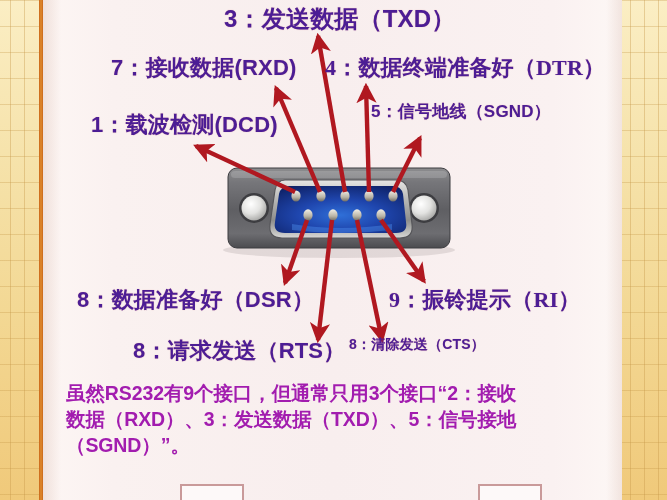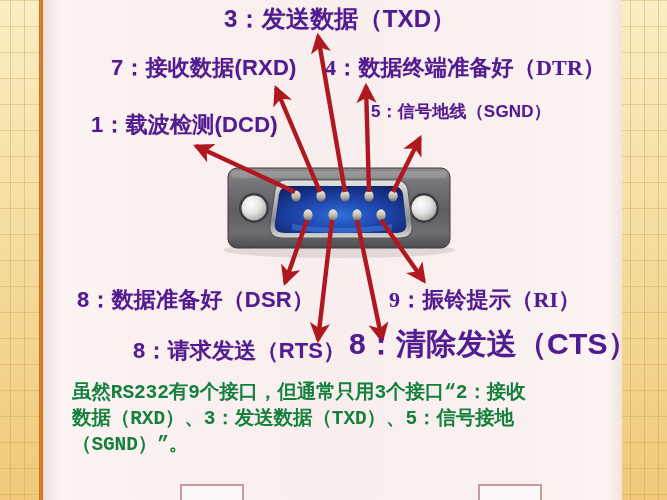--- a/index.html
+++ b/index.html
@@ -91,29 +91,28 @@
   #arrows, #connector {
     position: absolute;
     left: 0; top: 0;
     width: 667px; height: 500px;
     pointer-events: none;
   }
 
   
   .para {
     position: absolute;
-    left: 72px;
+    left: 66px;
     top: 380px;
     width: 540px;
-    color: #15803d;
+    color: #a21caf;
     font-weight: bold;
     font-size: 19.5px;
     line-height: 26px;
     letter-spacing: -0.1px;
-    font-family: Liberation Mono, monospace;
   }
 
   
   .cutbox {
     position: absolute;
     border: 2px solid #c99a9a;
     background: #fdf9f9;
     height: 40px;
   }
 </style>
@@ -241,21 +240,21 @@
   <div class="lbl" style="left:76px; top:110px; font-size:22px;margin-left:15px;">1：载波检测(DCD)</div>
 
   <div class="lbl" style="left:371px; top:100px; font-size:17px;">5：信号地线（SGND）</div>
 
   <div class="lbl" style="left:77px; top:285px; font-size:22px;">8：数据准备好（DSR）</div>
 
   <div class="lbl" style="left:389px; top:285px; font-size:22px;font-family:Liberation Serif, serif;">9：振铃提示（RI）</div>
 
   <div class="lbl" style="left:133px; top:336px; font-size:22px;">8：请求发送（RTS）</div>
 
-  <div class="lbl" style="left:349px; top:324px; font-size:30px;text-align:right;">8：清除发送（CTS）</div>
+  <div class="lbl" style="left:349px; top:336px; font-size:14px;text-align:right;">8：清除发送（CTS）</div>
 
   <div class="para">
     <div>虽然RS232有9个接口，但通常只用3个接口“2：接收</div>
     <div>数据（RXD）、3：发送数据（TXD）、5：信号接地</div>
     <div>（SGND）”。</div>
   </div>
 
   <div class="cutbox" style="left:180px; top:484px; width:60px;"></div>
   <div class="cutbox" style="left:478px; top:484px; width:60px;"></div>
 

